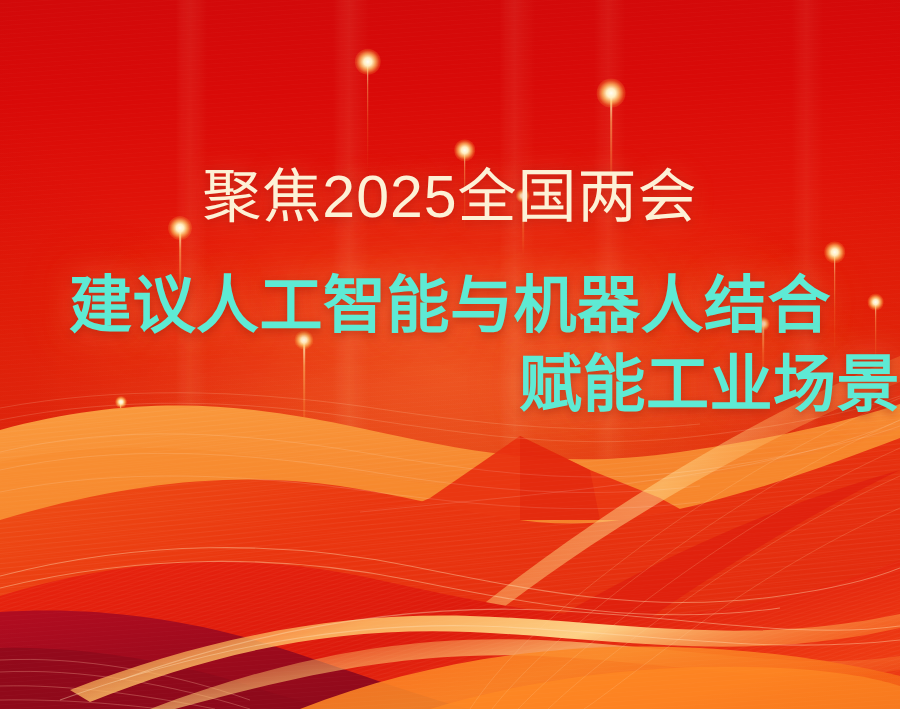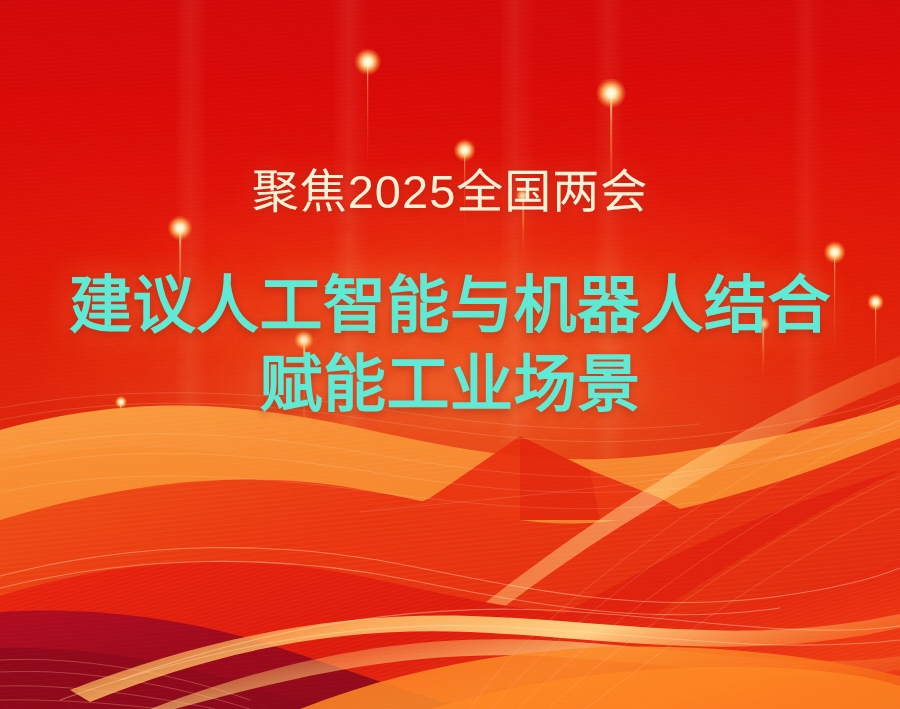--- a/index.html
+++ b/index.html
@@ -66,41 +66,41 @@
   
   #mountains { top:0; left:0; width:900px; height:709px; }
 
   
   #textBlock {
     position:absolute; left:0; right:0; top:0;
     text-align:center; z-index:40;
   }
   #subtitle {
     position:absolute; top:168px; left:0; right:0;
-    font-size:47px;
+    font-size:59px;
     line-height:1;
     letter-spacing:1px;
     color:#fdf1d6;
     font-weight:400;
     text-shadow:0 2px 10px rgba(150,10,0,0.40), 0 0 26px rgba(255,190,120,0.30);
     white-space:nowrap;
   }
   .main-line {
     position:absolute; left:0; right:0;
     color:#5eead4;
     font-weight:bold;
     line-height:1;
     white-space:nowrap;
     text-shadow:
       0 3px 9px rgba(150,18,0,0.45),
       0 0 30px rgba(255,170,110,0.34),
       0 0 62px rgba(255,140,70,0.22);
   }
   #title1 { top:274px; font-size:63px; letter-spacing:0.5px; }
-  #title2 { top:353px; font-size:63px; letter-spacing:0.5px; }
+  #title2 { top:353px; font-size:63px; letter-spacing:0.5px;text-align:right; }
 
   
   #striations {
     background:repeating-linear-gradient(
       176deg,
       rgba(255,255,255,0.000) 0px,
       rgba(255,255,255,0.000) 3px,
       rgba(255,230,200,0.035) 3.6px,
       rgba(255,255,255,0.000) 4.4px);
     mix-blend-mode:screen;

